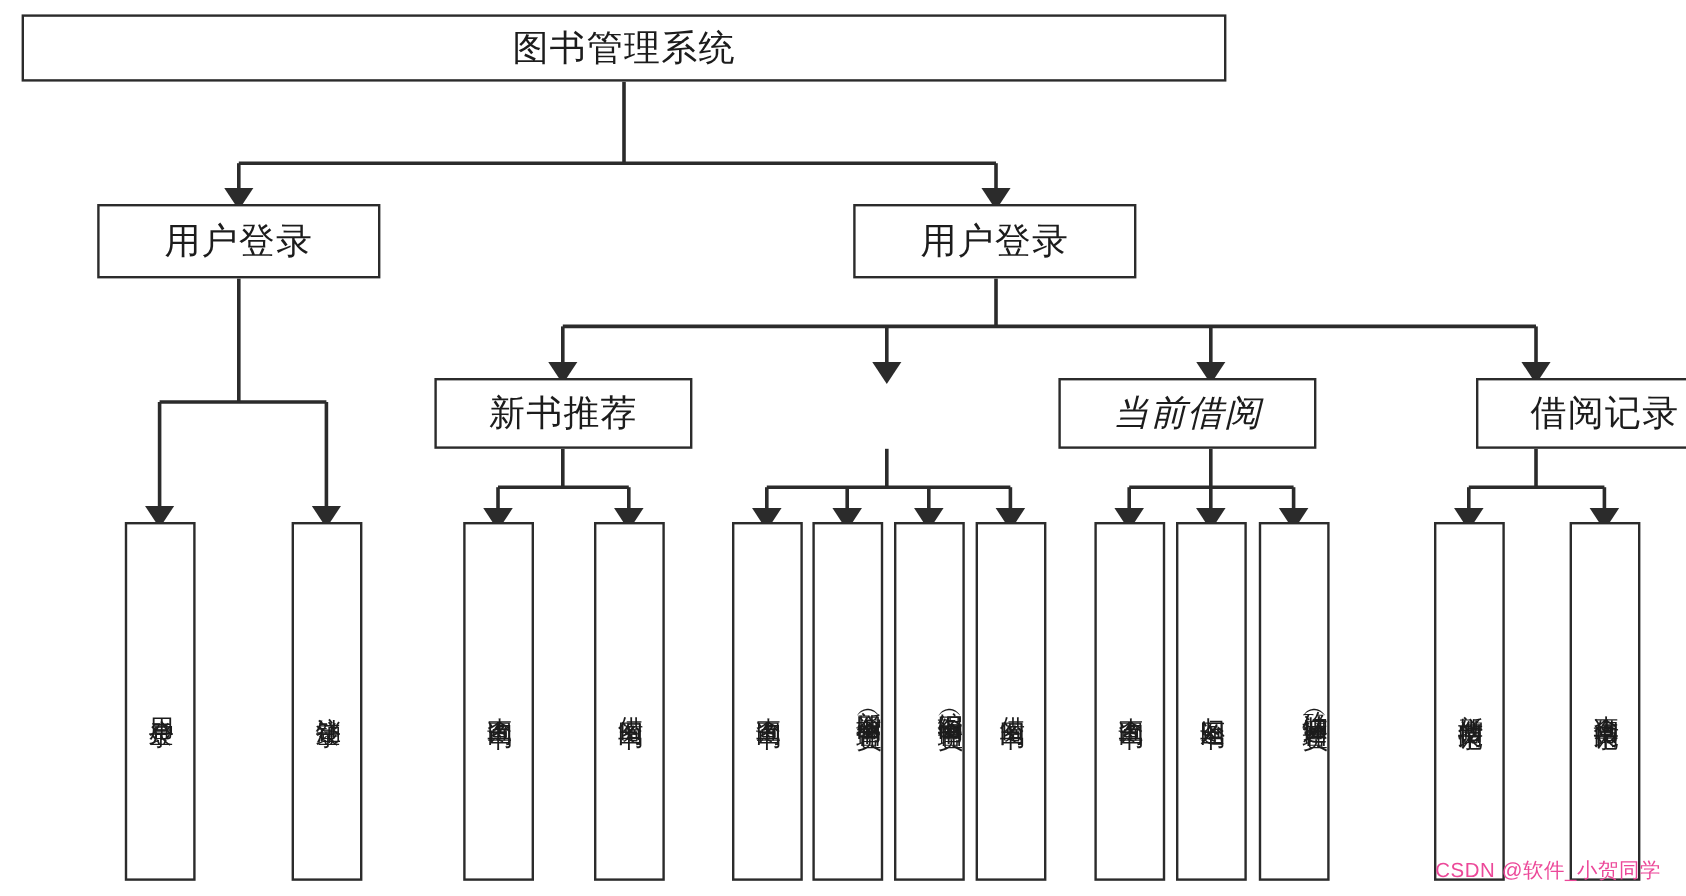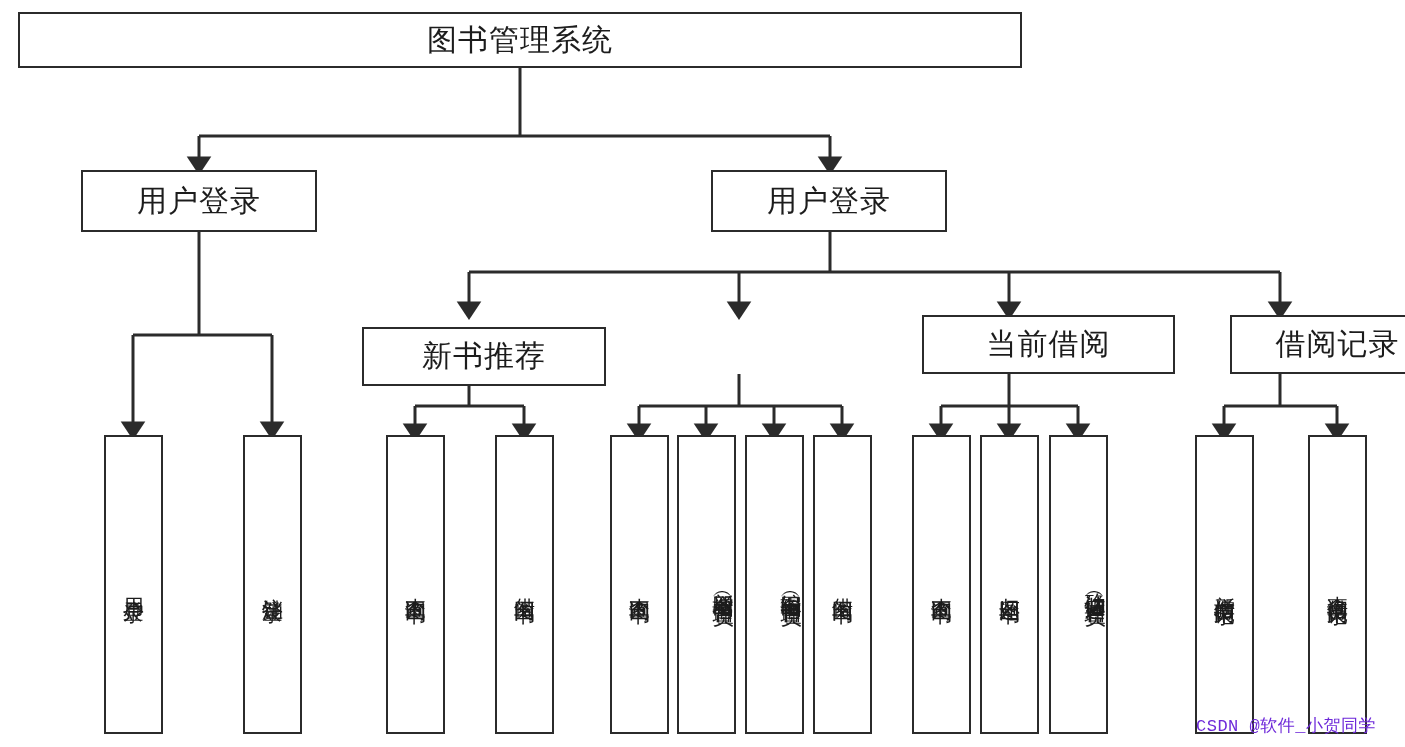--- a/index.html
+++ b/index.html
@@ -49,26 +49,25 @@
     justify-content: center;
   }
   .node-box.vertical.top-aligned {
     align-items: flex-start;
   }
   .node-label {
     white-space: nowrap;
   }
   .watermark {
     position: absolute;
-    color: #6d28d9;
+    color: #ec4899;
     font-size: 17px;
     letter-spacing: 0.5px;
     white-space: nowrap;
     pointer-events: none;
-    font-family: Liberation Mono, monospace;
   }
 </style>
 </head>
 <body>
 
 <div id="diagram-root">
 
   <svg id="diagram-svg" viewBox="0 0 1405 747">
     <defs>
       <marker id="arrowhead" markerWidth="9" markerHeight="9" refX="1.2" refY="4.5" orient="auto" markerUnits="strokeWidth">
@@ -123,24 +122,24 @@
     <span class="node-label">图书管理系统</span>
   </div>
 
   <div class="node-box horizontal" style="left:81px; top:170px; width:236px; height:62px;">
     <span class="node-label">用户登录</span>
   </div>
   <div class="node-box horizontal" style="left:711px; top:170px; width:236px; height:62px;">
     <span class="node-label">用户登录</span>
   </div>
 
-  <div class="node-box horizontal" style="left:362px; top:315px; width:244px; height:59px;margin-top:12px;">
+  <div class="node-box horizontal" style="left:362px; top:315px; width:215px; height:59px;">
     <span class="node-label">新书推荐</span>
   </div>
-  <div class="node-box horizontal" style="left:922px; top:315px; width:253px; height:59px;">
+  <div class="node-box horizontal" style="left:882px; top:315px; width:215px; height:59px;font-style:italic;">
     <span class="node-label">当前借阅</span>
   </div>
   <div class="node-box horizontal" style="left:1230px; top:315px; width:215px; height:59px;">
     <span class="node-label">借阅记录</span>
   </div>
 
   <div class="node-box vertical" style="left:104px; top:435px; width:59px; height:299px;">
     <span class="node-label">用户登录</span>
   </div>
   <div class="node-box vertical" style="left:243px; top:435px; width:59px; height:299px;">

